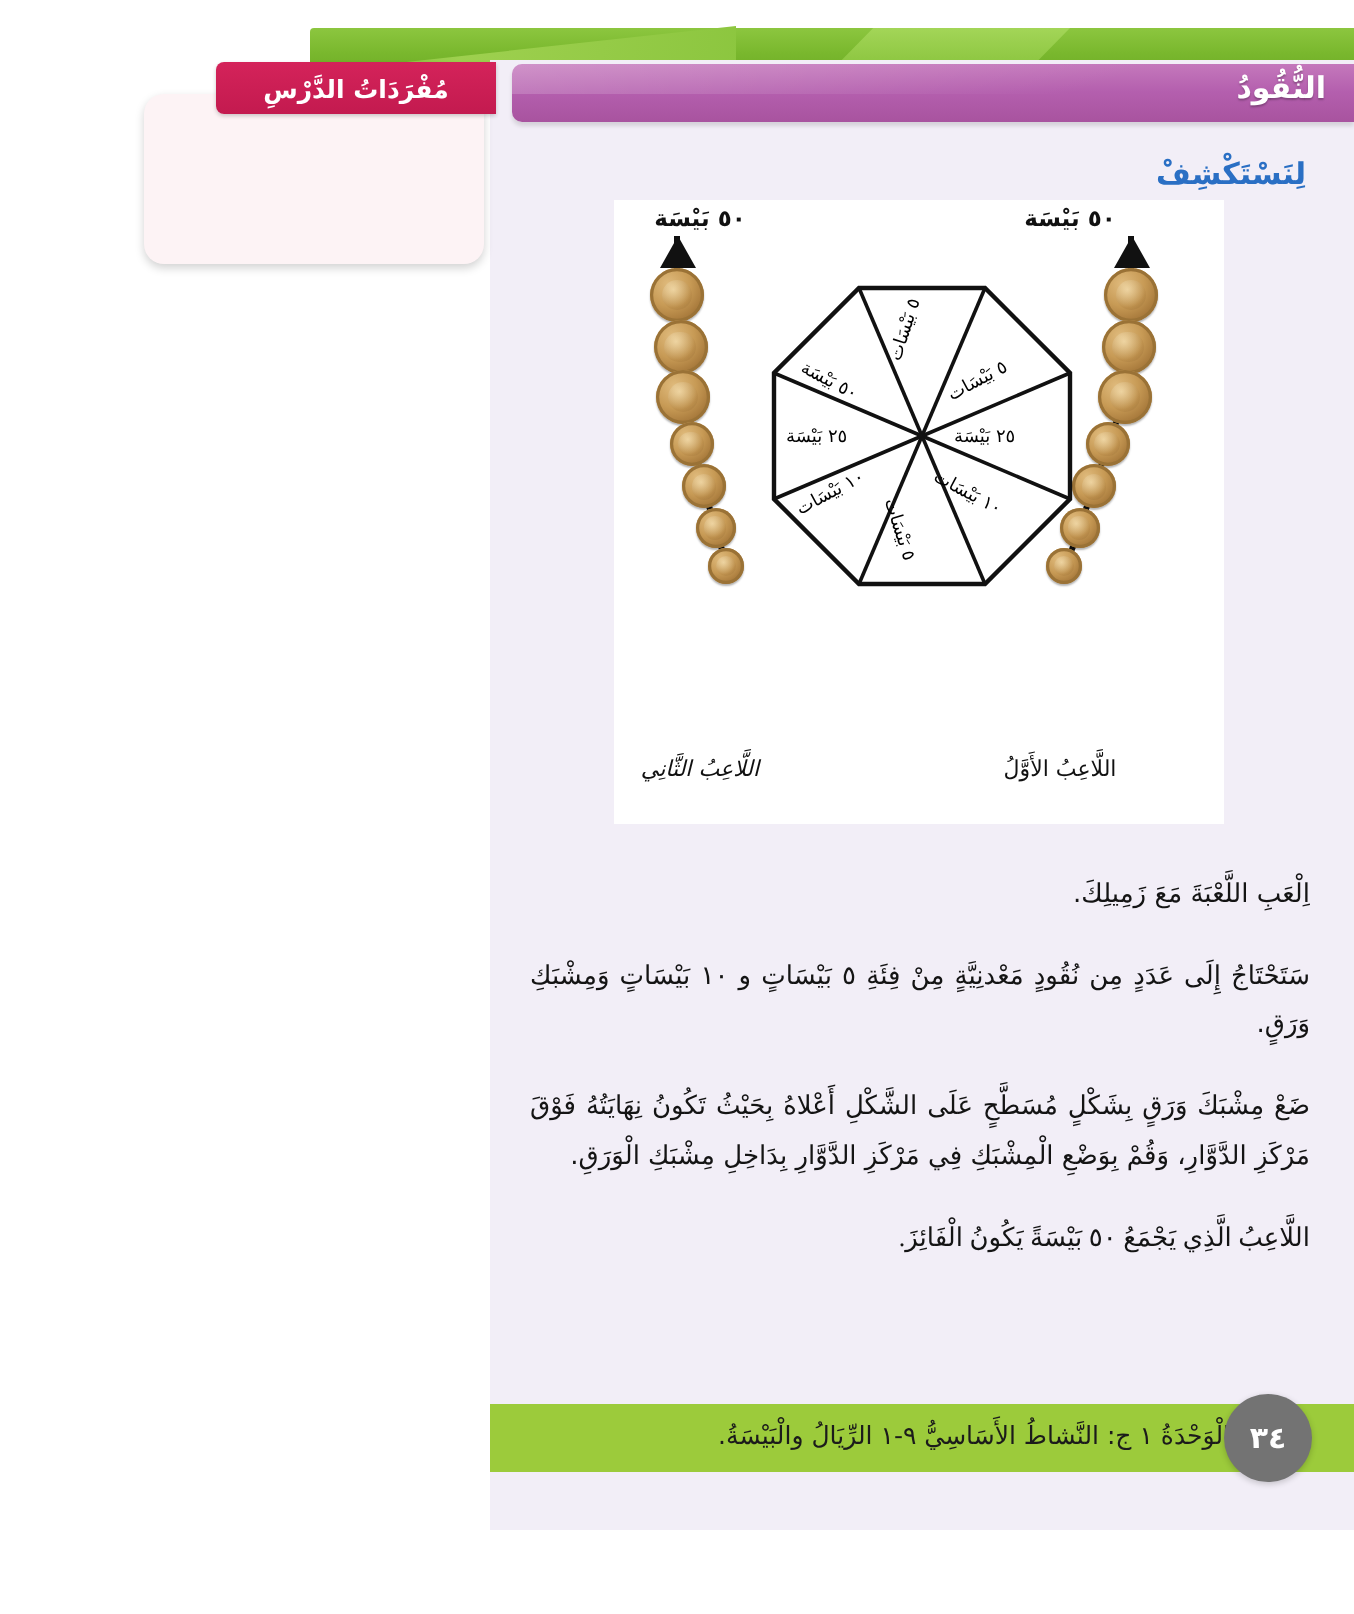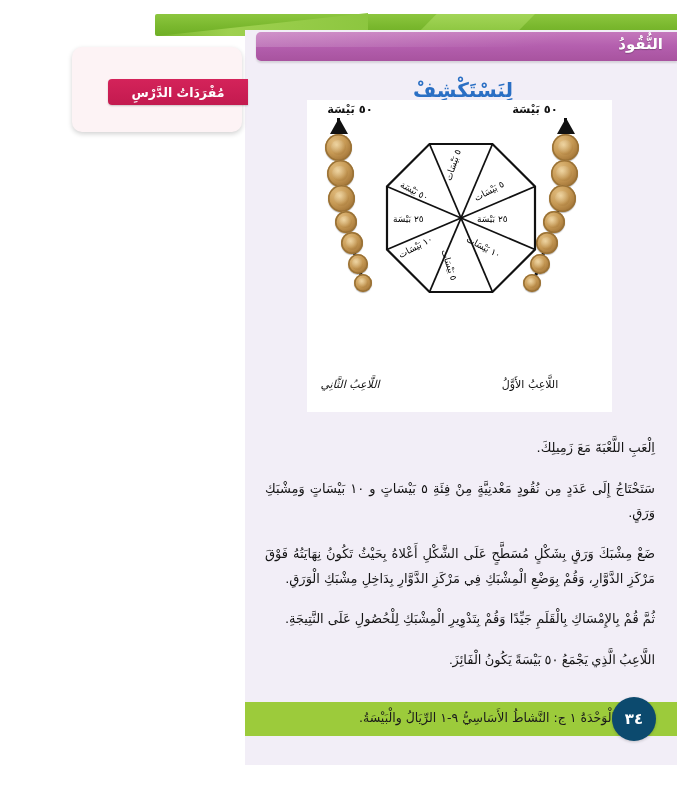--- a/index.html
+++ b/index.html
@@ -82,23 +82,23 @@
     font-size: 15px;
     font-weight: bold;
     letter-spacing: .3px;
     text-shadow: 0 1px 1px rgba(0,0,0,.25);
   }
 
   .explore-heading {
     position: absolute;
     right: 24px; top: 78px;
     width: 380px;
-    text-align: center;
+    text-align: right;
     color: #2a6fc4;
-    font-size: 20px;
+    font-size: 15px;
     font-weight: bold;
   }
 
   
   .vocab-card {
     position: absolute;
     left: 72px; top: 47px;
     width: 170px; height: 85px;
     background: #fdf3f5;
     border-radius: 10px;
@@ -107,21 +107,20 @@
   .vocab-header {
     position: absolute;
     left: 36px; top: -16px;
     width: 140px; height: 26px;
     background: linear-gradient(180deg, #d4235a 0%, #c31a4f 100%);
     border-radius: 4px 0 0 4px;
     display: flex;
     align-items: center;
     justify-content: center;
     box-shadow: 0 1px 2px rgba(0,0,0,.2);
-    margin-top: 48px;
   }
   .vocab-header-text {
     color: #ffffff;
     font-size: 12.5px;
     font-weight: bold;
   }
   .vocab-body {
     position: absolute;
     right: 10px; top: 20px;
     width: 150px;
@@ -241,21 +240,21 @@
     position: absolute;
     right: 62px; top: 8px;
     font-size: 12.5px;
     color: #1b1b1b;
   }
   .page-circle {
     position: absolute;
     left: 612px; top: 697px;
     width: 44px; height: 44px;
     border-radius: 50%;
-    background: #0c4a6e;
+    background: #737373;
     display: flex;
     align-items: center;
     justify-content: center;
     box-shadow: 0 1px 3px rgba(0,0,0,.2);
   }
   .page-number {
     color: #ffffff;
     font-size: 15px;
     font-weight: bold;
   }
@@ -347,21 +346,20 @@
     <div class="sector-label" style="left:12px; top:100px; transform:rotate(-28deg);">١٠ بَيْسَات</div>
     <div class="sector-label" style="left:8px; top:72px; transform:rotate(0deg);">٢٥ بَيْسَة</div>
     <div class="sector-label" style="left:14px; top:44px; transform:rotate(28deg);">٥٠ بَيْسَة</div>
   </div>
 </div>
 
 <div class="body-text">
   <p>اِلْعَبِ اللَّعْبَةَ مَعَ زَمِيلِكَ.</p>
   <p>سَتَحْتَاجُ إِلَى عَدَدٍ مِن نُقُودٍ مَعْدنِيَّةٍ مِنْ فِئَةِ ٥ بَيْسَاتٍ و ١٠ بَيْسَاتٍ وَمِشْبَكِ وَرَقٍ.</p>
   <p>ضَعْ مِشْبَكَ وَرَقٍ بِشَكْلٍ مُسَطَّحٍ عَلَى الشَّكْلِ أَعْلاهُ بِحَيْثُ تَكُونُ نِهَايَتُهُ فَوْقَ مَرْكَزِ الدَّوَّارِ، وَقُمْ بِوَضْعِ الْمِشْبَكِ فِي مَرْكَزِ الدَّوَّارِ بِدَاخِلِ مِشْبَكِ الْوَرَقِ.</p>
-  <p>ثُمَّ قُمْ بِالإِمْسَاكِ بِالْقَلَمِ جَيِّدًا وَقُمْ بِتَدْوِيرِ الْمِشْبَكِ لِلْحُصُولِ عَلَى النَّتِيجَةِ.</p>
   <p class="last">اللَّاعِبُ الَّذِي يَجْمَعُ ٥٠ بَيْسَةً يَكُونُ الْفَائِزَ.</p>
 </div>
 
 <div class="footer-bar">
   <span class="footer-text">الْوَحْدَةُ ١ ج: النَّشاطُ الأَسَاسِيُّ ٩-١ الرِّيَالُ والْبَيْسَةُ.</span>
 </div>
 <div class="page-circle">
   <span class="page-number">٣٤</span>
 </div>
 

